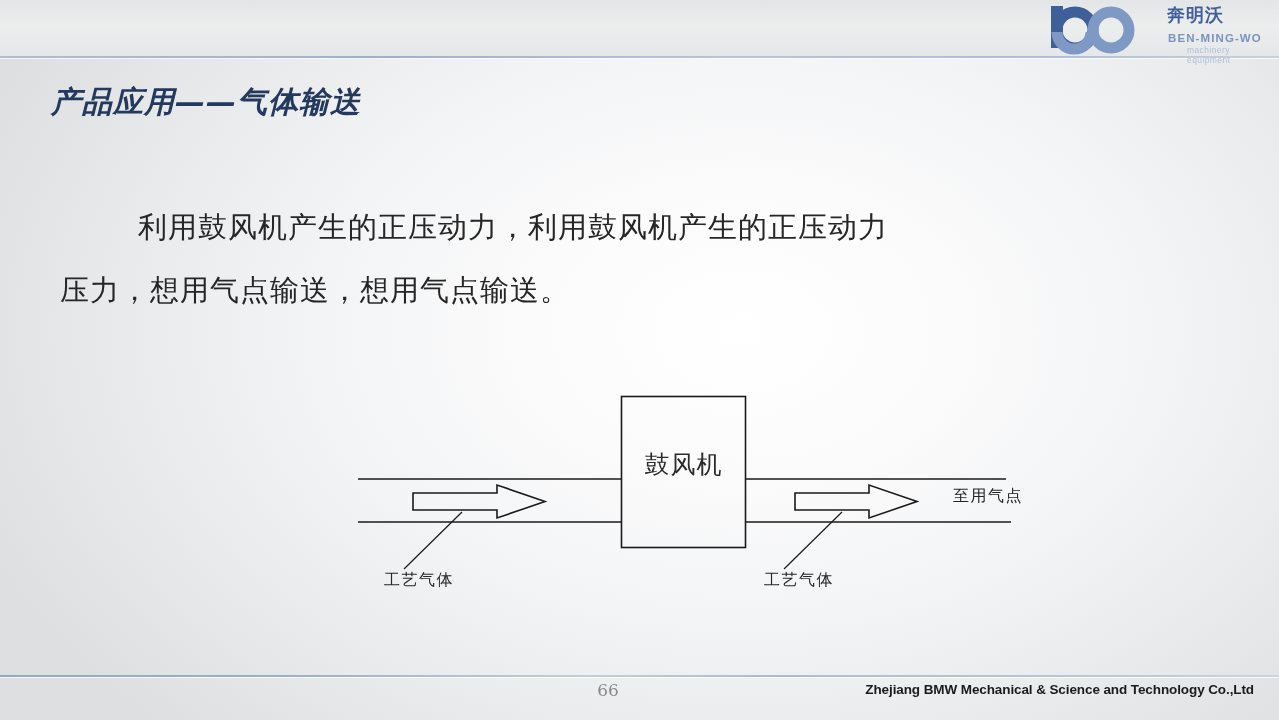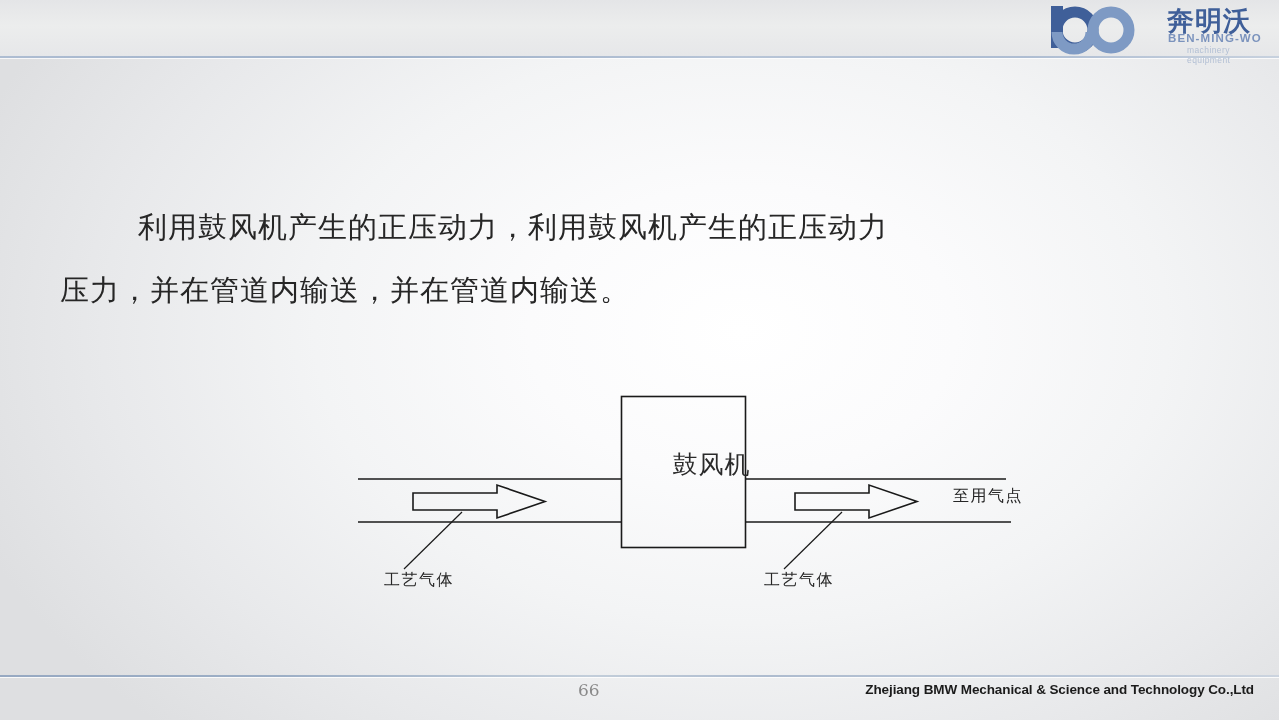--- a/index.html
+++ b/index.html
@@ -48,21 +48,21 @@
   
   .logo {
     position: absolute;
     right: 8px; top: 2px;
     width: 222px; height: 54px;
   }
   .logo svg { display: block; }
   .logo-cn {
     position: absolute;
     left: 118px; top: 1px;
-    font-size: 27px;
+    font-size: 18px;
     font-weight: bold;
     color: #3f5f99;
     letter-spacing: 1px;
     font-family: "DejaVu Sans", "Liberation Sans", sans-serif;
   }
   .logo-en {
     position: absolute;
     left: 119px; top: 30px;
     font-size: 11.5px;
     font-weight: bold;
@@ -114,21 +114,20 @@
   .diagram svg { display: block; }
   .blower-label {
     position: absolute;
     left: 621px; top: 448px;
     width: 125px;
     text-align: center;
     font-family: "DejaVu Serif", "Liberation Serif", serif;
     font-size: 25px;
     color: #2a2a2a;
     letter-spacing: 1px;
-    margin-left: 28px;
   }
   .diag-label {
     position: absolute;
     font-family: "DejaVu Serif", "Liberation Serif", serif;
     font-size: 16px;
     color: #262626;
     letter-spacing: 1.5px;
     white-space: nowrap;
   }
   .lbl-left  { left: 384px; top: 570px; }
@@ -147,21 +146,21 @@
     content: "";
     position: absolute;
     left: 0; top: 2px;
     width: 1279px; height: 1px;
     background: rgba(255,255,255,0.8);
   }
   .page-number {
     position: absolute;
     left: 578px; top: 680px;
     width: 60px;
-    text-align: left;
+    text-align: center;
     font-size: 17px;
     color: #8a8a8a;
     font-family: "DejaVu Serif", "Liberation Serif", serif;
   }
   .footer-company {
     position: absolute;
     right: 25px; top: 682px;
     font-size: 13.5px;
     font-weight: bold;
     color: #1b1b1b;
@@ -183,24 +182,25 @@
       <path d="M8 4 L8 46" stroke="#3f5f99" stroke-width="12" fill="none" stroke-linecap="butt"></path>
       <path d="M8 28 a18 18 0 1 0 36 0 a18 18 0 1 0 -36 0" fill="none" stroke="#3f5f99" stroke-width="11"></path>
       <path d="M44 28 a18 18 0 1 1 36 0 a18 18 0 1 1 -36 0" fill="none" stroke="#7e9ac4" stroke-width="11"></path>
       <path d="M8 30 a17 17 0 0 0 34 0" fill="none" stroke="#7e9ac4" stroke-width="11"></path>
     </svg>
     <div class="logo-cn">奔明沃</div>
     <div class="logo-en">BEN-MING-WO</div>
     <div class="logo-sub">machinery equipment</div>
   </div>
 
+  <div class="slide-title">产品应用——气体输送</div>
 
   <div class="body-text">
     <span class="l1">利用鼓风机产生的正压动力，利用鼓风机产生的正压动力</span>
-    <span class="l2">压力，并在管道内输送，并在管道内输送。</span>
+    <span class="l2">压力，想用气点输送，想用气点输送。</span>
   </div>
 
   <div class="diagram">
     <svg width="1279" height="720" viewBox="0 0 1279 720">
       <g stroke="#1a1a1a" fill="none" stroke-width="1.6">
 
         <line x1="358" y1="479" x2="622" y2="479"></line>
         <line x1="358" y1="522" x2="622" y2="522"></line>
 
         <line x1="745" y1="479" x2="1006" y2="479"></line>

